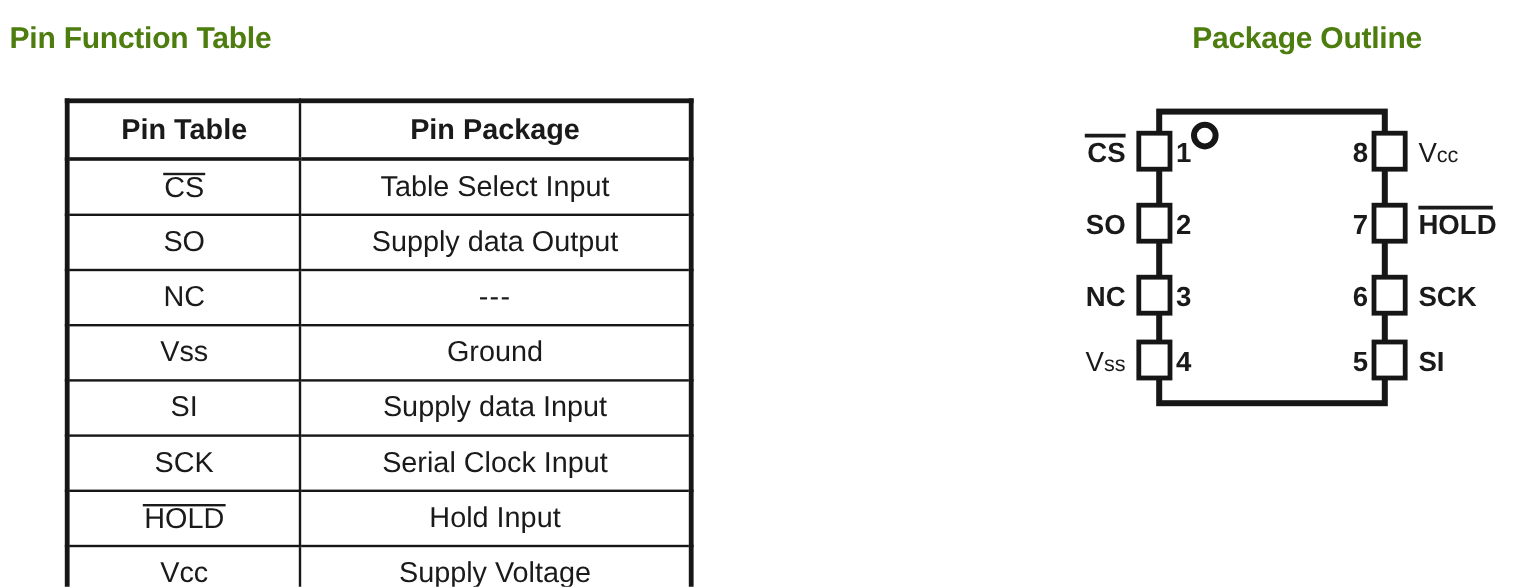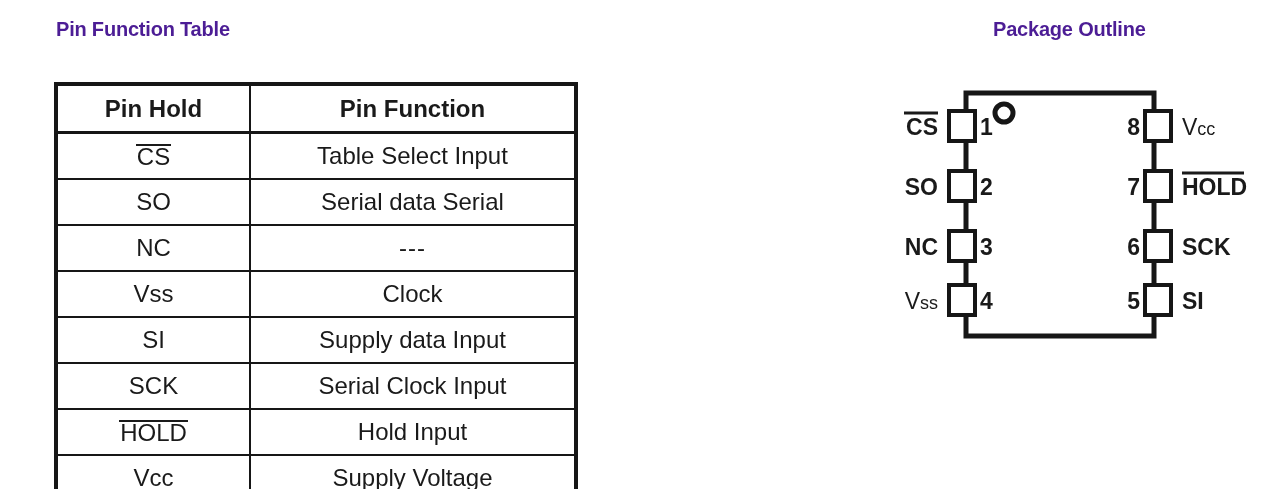--- a/index.html
+++ b/index.html
@@ -10,28 +10,27 @@
     font-family:"Liberation Sans","DejaVu Sans",sans-serif;
     color:#1a1a1a;
     overflow:hidden;
     position:relative;
   }
   .panel{position:absolute;}
 
   
   .section-title{
     font-weight:bold;
-    font-size:20px;
+    font-size:25px;
     letter-spacing:-0.2px;
-    color:#4c1d95;
+    color:#4d7c0f;
     white-space:nowrap;
-    margin-left:48px;
   }
   #table-title{left:8px;top:18px;}
-  #outline-title{left:945px;top:18px;width:240px;text-align:left;}
+  #outline-title{left:945px;top:18px;width:240px;text-align:right;}
 
   
   #pin-table-wrap{left:54px;top:82px;width:524px;}
   table.pintable{
     border-collapse:collapse;
     width:524px;
     table-layout:fixed;
     border:4px solid #161616;
   }
   table.pintable col.c-name{width:194px;}
@@ -94,40 +93,40 @@
 <div class="panel section-title" id="table-title">Pin Function Table</div>
 
 <div class="panel" id="pin-table-wrap">
   <table class="pintable">
     <colgroup>
         <col class="c-name">
         <col class="c-func">
       </colgroup>
     <thead>
       <tr class="head-row">
-        <th>Pin Hold</th>
-        <th>Pin Function</th>
+        <th>Pin Table</th>
+        <th>Pin Package</th>
       </tr>
     </thead>
     <tbody id="pin-table-body">
         <tr>
           <td class="bold-cell"><span class="ovl">CS</span></td>
           <td>Table Select Input</td>
         </tr>
         <tr>
           <td><span>SO</span></td>
-          <td>Serial data Serial</td>
+          <td>Supply data Output</td>
         </tr>
         <tr>
           <td><span>NC</span></td>
           <td class="dashes">---</td>
         </tr>
         <tr>
           <td><span>Vss</span></td>
-          <td>Clock</td>
+          <td>Ground</td>
         </tr>
         <tr>
           <td><span>SI</span></td>
           <td>Supply data Input</td>
         </tr>
         <tr>
           <td><span>SCK</span></td>
           <td>Serial Clock Input</td>
         </tr>
         <tr>

